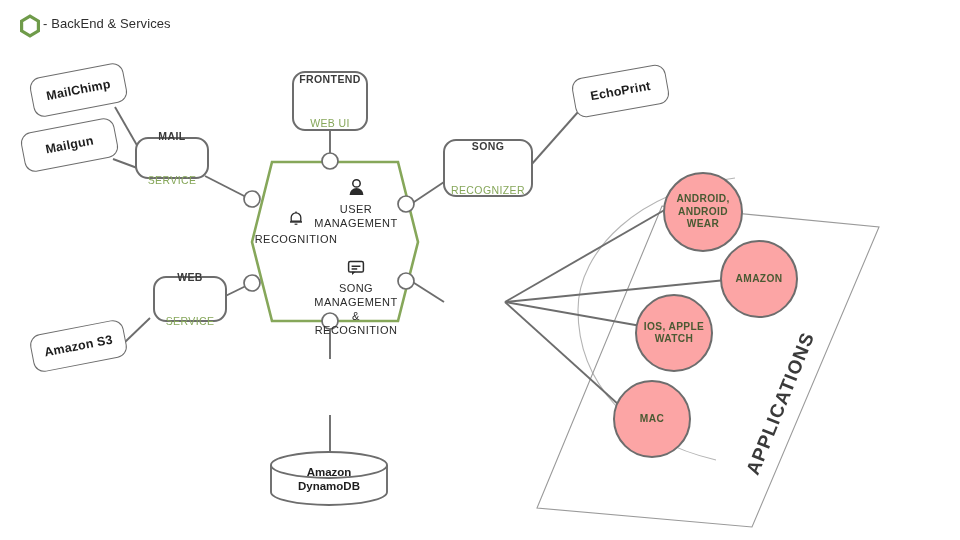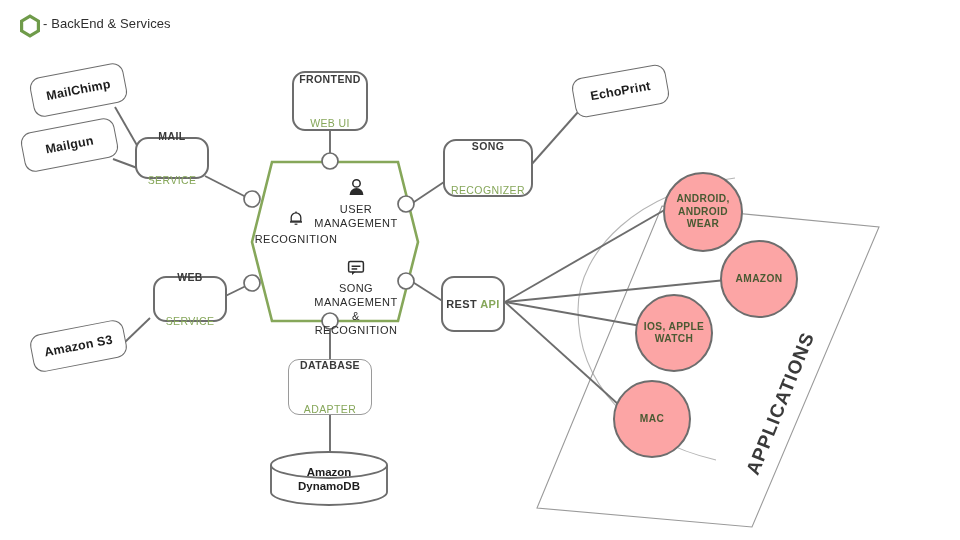--- a/index.html
+++ b/index.html
@@ -169,31 +169,21 @@
   <div class="node" style="left:443px;top:139px;width:90px;height:58px;">
     <span class="l1">SONG</span>
     <span class="l2">RECOGNIZER</span>
   </div>
 
   <div class="node" style="left:141px;top:276px;width:74px;height:46px;margin-left:12px;">
     <span class="l1">WEB</span>
     <span class="l2">SERVICE</span>
   </div>
 
-  <div class="node" style="left:441px;top:276px;width:64px;height:56px;">
-    <span class="inline">
-      <span>REST</span>
-      <em>API</em>
-    </span>
-  </div>
-
-  <div class="node thin" style="left:288px;top:359px;width:84px;height:56px;">
-    <span class="l1">DATABASE</span>
-    <span class="l2">ADAPTER</span>
-  </div>
+
 
   <div class="tag" style="left:31px;top:70px;width:95px;height:40px;transform:rotate(-11deg);">
     <span>MailChimp</span>
   </div>
 
   <div class="tag" style="left:22px;top:125px;width:95px;height:40px;transform:rotate(-11deg);">
     <span>Mailgun</span>
   </div>
 
   <div class="tag" style="left:573px;top:71px;width:95px;height:40px;transform:rotate(-10deg);">

